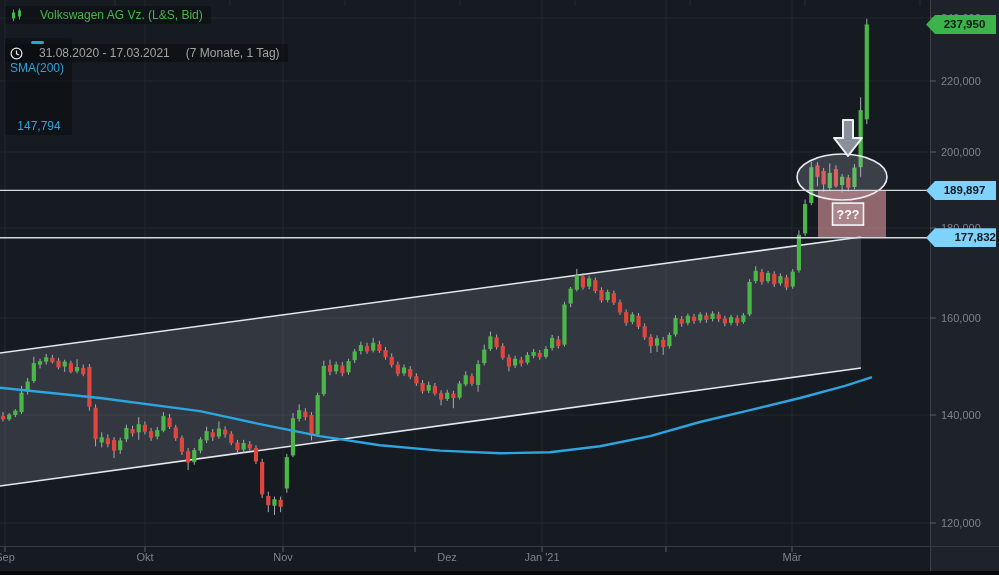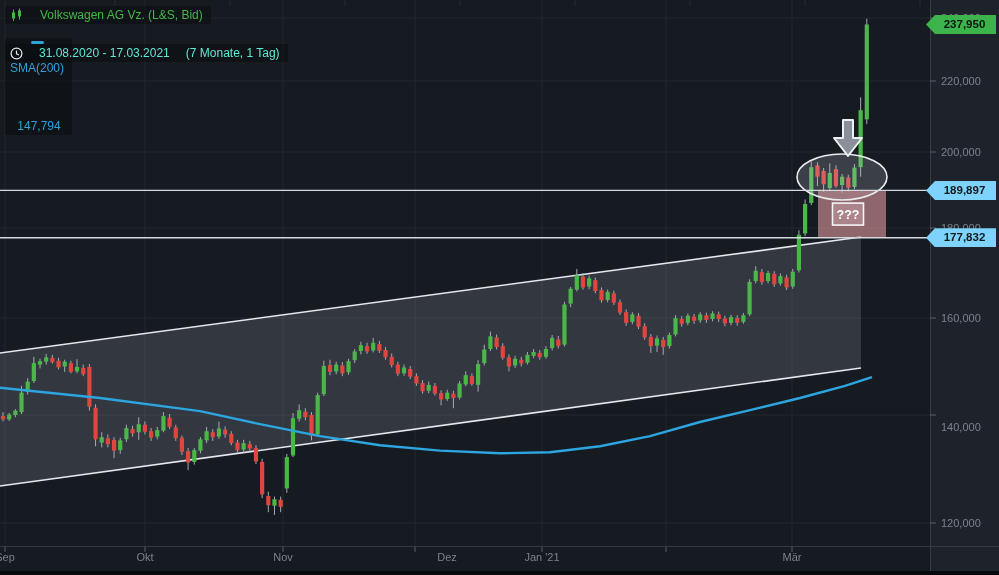--- a/index.html
+++ b/index.html
@@ -22,21 +22,21 @@
   .time-label{position:absolute;top:551px;color:#7d828c;font-size:11px;transform:translateX(-50%);z-index:3;white-space:nowrap;}
   .badge{position:absolute;left:926px;width:70px;height:19px;line-height:19px;z-index:6;
     font-size:11.5px;font-weight:700;text-align:center;box-sizing:border-box;padding-left:7px;
     clip-path:polygon(0 50%,9px 0,100% 0,100% 100%,9px 100%);}
   .badge.green{background:#3cb44b;color:#0d1510;}
   .badge.white{background:#7dd3fc;color:#15171a;}
   .legend{position:absolute;left:5px;z-index:8;display:inline-flex;align-items:center;gap:16px;
     background:rgba(8,10,14,0.5);padding:2px 8px 2px 5px;border-radius:2px;font-size:12px;white-space:nowrap;}
   .legend.l1{top:6px;color:#46b64a;}
   .legend.l2{top:38px;color:#2fa3d8;flex-direction:column;}
-  .legend.l3{top:44px;color:#5eead4;}
+  .legend.l3{top:44px;color:#a3a3a3;}
   .ohlc-pair{margin-left:8px;}
   .ohlc-pair .v{margin-left:3px;}
   .sma-val{margin-left:4px;margin-top:28px;}
 </style>
 </head>
 <body>
 
 <div id="root">
 
   <div class="price-axis"></div>
@@ -414,27 +414,27 @@
     <span>31.08.2020 - 17.03.2021</span>
     <span>(7 Monate, 1 Tag)</span>
   </div>
 
   <div id="labels-layer">
       <div class="price-label" style="top: 12px;">240,000</div>
       <div class="price-label" style="top: 75px;">220,000</div>
       <div class="price-label" style="top: 146px;">200,000</div>
       <div class="price-label" style="top: 222px;">180,000</div>
       <div class="price-label" style="top: 312px;">160,000</div>
-      <div class="price-label" style="top: 421px;">140,000</div>
+      <div class="price-label" style="top: 409px;">140,000</div>
       <div class="price-label" style="top: 517px;">120,000</div>
       <div class="time-label" style="left: 5px;">Sep</div>
       <div class="time-label" style="left: 145px;">Okt</div>
       <div class="time-label" style="left: 283px;">Nov</div>
       <div class="time-label" style="left: 415px; margin-left: 32px;">Dez</div>
       <div class="time-label" style="left: 542px;">Jan '21</div>
       <div class="time-label" style="left: 680px; margin-top: 20px;">Feb</div>
       <div class="time-label" style="left: 792px;">Mär</div>
       <div class="badge green" style="top: 14.9575px;">237,950</div>
       <div class="badge white" style="top: 180.891px;">189,897</div>
-      <div class="badge white" style="top: 228.256px;">177,832</div>
+      <div class="badge white" style="top: 228.256px; text-align: right;">177,832</div>
     </div>
   <div class="black-bar"></div>
 </div>
 
 </body></html>

